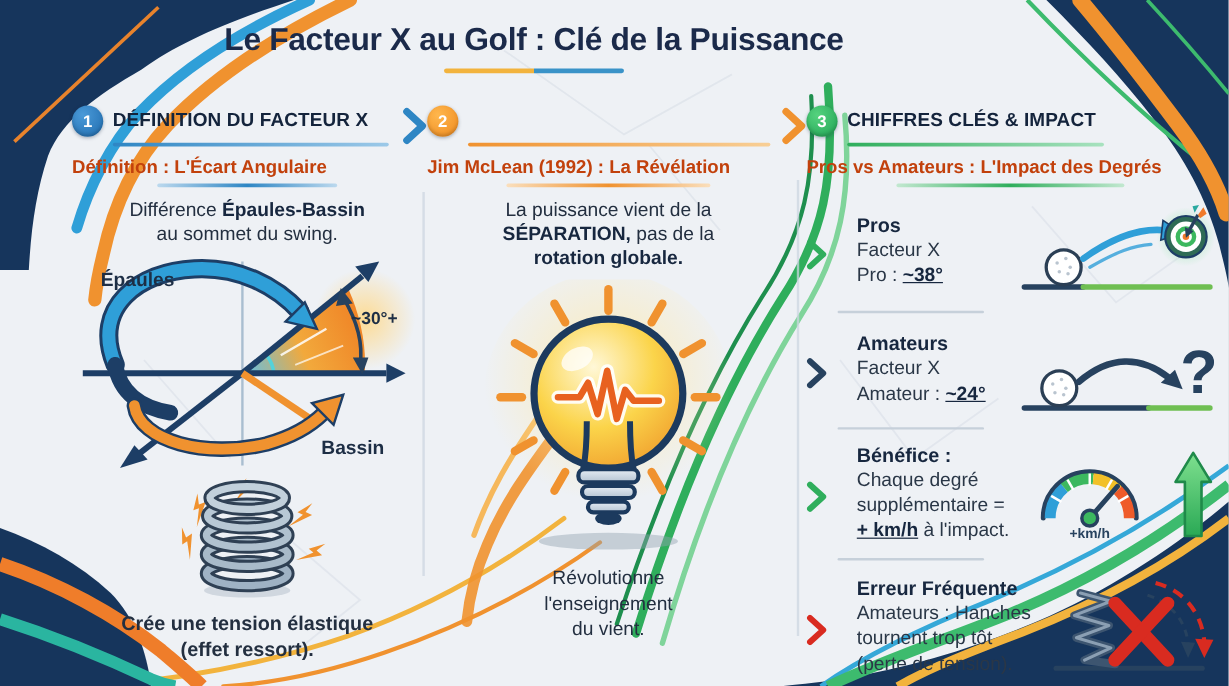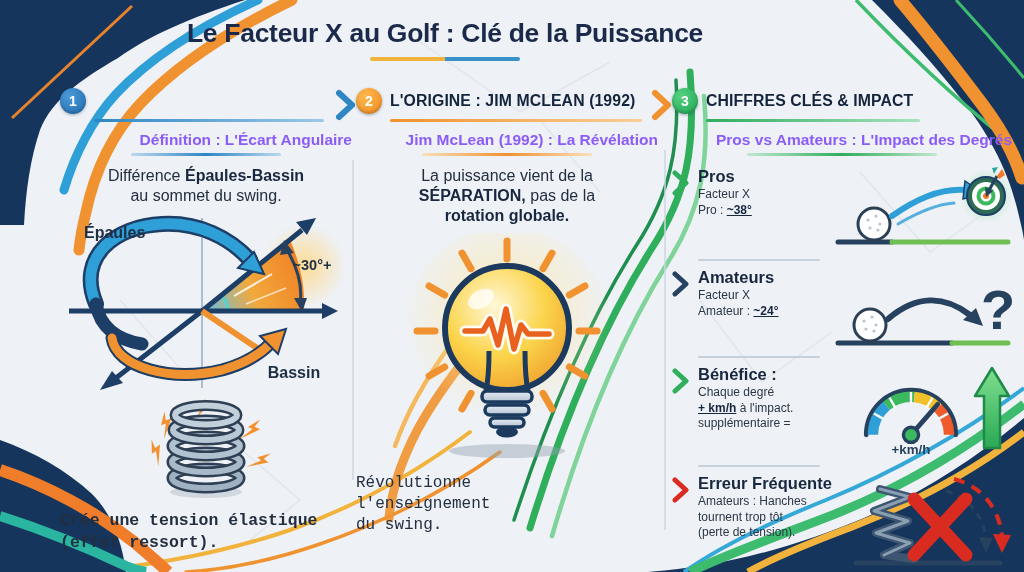--- a/index.html
+++ b/index.html
@@ -37,37 +37,37 @@
   }
   .badge-blue   { background:radial-gradient(circle at 35% 30%, #4a9ad8, #1f6bae); }
   .badge-orange { background:radial-gradient(circle at 35% 30%, #ffb74d, #ef8a1f); }
   .badge-green  { background:radial-gradient(circle at 35% 30%, #55d27e, #1fa354); }
   .col-header .label { font-size:15.8px; font-weight:800; color:#14243c; letter-spacing:.1px; white-space:nowrap; }
   .header-underline { height:3px; border-radius:2px; margin:5px 0 0 34px; }
   .hul-blue   { width:230px; background:linear-gradient(to right,#2e86c4,#9cc9e8); }
   .hul-orange { width:252px; background:linear-gradient(to right,#f0922f,#f8cf96); }
   .hul-green  { width:214px; background:linear-gradient(to right,#2fae5c,#a8e2bf); }
 
-  .subhead { text-align:right; font-size:15.5px; font-weight:700; color:#8b5cf6; margin-top:9px; white-space:nowrap; }
+  .subhead { text-align:left; font-size:15.5px; font-weight:700; color:#c2410c; margin-top:9px; white-space:nowrap; }
   .subhead-underline { height:2.5px; border-radius:2px; margin:4px auto 0 auto; }
   .sul-blue   { width:150px; background:linear-gradient(to right,#bcd9ee,#2e86c4,#bcd9ee); }
   .sul-orange { width:170px; background:linear-gradient(to right,#fadfbd,#f0922f,#fadfbd); }
   .sul-green  { width:190px; background:linear-gradient(to right,#c2e8d0,#2fae5c,#c2e8d0); }
 
   .body-text { text-align:center; font-size:16px; line-height:1.28; color:#232f40; margin-top:10px; font-weight:500; }
   .body-text b { font-weight:700; color:#17273f; }
-  .footer-text { font-size:16px; line-height:1.3; color:#232f40; font-weight:600;font-family:Liberation Mono, monospace; }
+  .footer-text { text-align:center; font-size:16px; line-height:1.3; color:#232f40; font-weight:600; }
 
   
   #col3-rows { margin-top:10px; }
-  .krow { display:flex; align-items:flex-start; }
+  .krow { display:flex; align-items:center;gap:16px; }
   .krow .chev { flex:0 0 18px; margin-top:4px; }
   .krow .rtext { margin-left:8px; line-height:1.3; }
   .krow .rtext .rtitle { font-size:16.5px; font-weight:800; color:#17273f; white-space:nowrap; }
-  .krow .rtext .rline  { font-size:12px; font-weight:500; color:#2a3747; white-space:nowrap; }
+  .krow .rtext .rline  { font-size:16px; font-weight:500; color:#2a3747; white-space:nowrap; }
   .krow .rtext .rline b { font-weight:800; color:#17273f;text-decoration:underline; }
   .krow .illus { margin-left:auto; }
   .row-sep { height:2px; width:122px; background:#c6d0da; border-radius:1px; margin:5px 0 6px 26px; }
 
   .divider-v { position:absolute; width:1.5px; background:#ccd6e0; opacity:.75; }
 </style>
 </head>
 <body>
 
 <div id="canvas">
@@ -125,20 +125,21 @@
   <svg class="abs" style="left:334px; top:88px;" width="24" height="34" viewBox="0 0 24 34">
     <polyline points="5,5 18,17 5,29" fill="none" stroke="#2e86c4" stroke-width="6" stroke-linecap="round" stroke-linejoin="round"></polyline>
   </svg>
   <svg class="abs" style="left:650px; top:88px;" width="24" height="34" viewBox="0 0 24 34">
     <polyline points="5,5 18,17 5,29" fill="none" stroke="#f0922f" stroke-width="6" stroke-linecap="round" stroke-linejoin="round"></polyline>
   </svg>
 
   <div id="col1" class="col">
     <div class="col-header">
       <div class="num-badge badge-blue">1</div>
+      <div class="label">DÉFINITION DU FACTEUR X</div>
     </div>
     <div class="header-underline hul-blue"></div>
     <div class="subhead">Définition : L'Écart Angulaire</div>
     <div class="subhead-underline sul-blue"></div>
 
     <p class="body-text"><span>Différence </span><b>Épaules-Bassin</b><br><span>au sommet du swing.</span></p>
 
     <svg width="300" height="186" viewBox="0 0 300 186" style="margin:2px 0 0 -6px">
       <defs>
         <linearGradient id="wedgeGrad" x1="148" y1="103" x2="256" y2="55" gradientUnits="userSpaceOnUse">
@@ -216,21 +217,20 @@
           <ellipse cx="85" cy="19" rx="31" ry="9.5" stroke="#c2d0db" stroke-width="6"></ellipse>
       </g>
     </svg>
 
     <p class="footer-text" style="margin-top:10px; font-size:16.5px;"><span>Crée une tension élastique</span><br><span>(effet ressort).</span></p>
   </div>
 
   <div id="col2" class="col">
     <div class="col-header">
       <div class="num-badge badge-orange">2</div>
-      <div class="label">L'ORIGINE : JIM MCLEAN (1992)</div>
     </div>
     <div class="header-underline hul-orange"></div>
     <div class="subhead">Jim McLean (1992) : La Révélation</div>
     <div class="subhead-underline sul-orange"></div>
 
     <p class="body-text"><span>La puissance vient de la</span><br><b>SÉPARATION,</b><span> pas de la</span><br><b>rotation globale.</b></p>
 
     <svg width="220" height="232" viewBox="0 0 220 232" style="margin:6px auto 0 auto">
       <defs>
         <radialGradient id="bulbGlow" cx=".5" cy=".42" r=".5">
@@ -267,21 +267,21 @@
       <path d="M92,118 C92,136 91,148 89,158" stroke="#1c3a5e" stroke-width="5" fill="none"></path>
       <path d="M128,118 C128,136 129,148 131,158" stroke="#1c3a5e" stroke-width="5" fill="none"></path>
       <polyline points="68,98 86,98 93,86 101,112 109,76 117,116 124,92 131,101 152,101" fill="none" stroke="#ffffff" stroke-width="11" opacity=".9" stroke-linejoin="round" stroke-linecap="round"></polyline>
       <polyline points="68,98 86,98 93,86 101,112 109,76 117,116 124,92 131,101 152,101" fill="none" stroke="#e8611f" stroke-width="5.5" stroke-linejoin="round" stroke-linecap="round"></polyline>
       <rect x="85" y="158" width="50" height="11" rx="5" fill="url(#baseGrad)" stroke="#1c3a5e" stroke-width="3.5"></rect>
       <rect x="88" y="172" width="44" height="10" rx="5" fill="url(#baseGrad)" stroke="#1c3a5e" stroke-width="3.5"></rect>
       <rect x="93" y="185" width="34" height="9" rx="4.5" fill="url(#baseGrad)" stroke="#1c3a5e" stroke-width="3.5"></rect>
       <ellipse cx="110" cy="199" rx="11" ry="5.5" fill="#1c3a5e"></ellipse>
     </svg>
 
-    <p class="footer-text" style="margin-top:8px; font-weight:500;"><span>Révolutionne</span><br><span>l'enseignement</span><br><span>du swing.</span></p>
+    <p class="footer-text" style="margin-top:8px; font-weight:500;"><span>Révolutionne</span><br><span>l'enseignement</span><br><span>du vient.</span></p>
   </div>
 
   <div id="col3" class="col">
     <div class="col-header">
       <div class="num-badge badge-green">3</div>
       <div class="label">CHIFFRES CLÉS &amp; IMPACT</div>
     </div>
     <div class="header-underline hul-green"></div>
     <div class="subhead">Pros vs Amateurs : L'Impact des Degrés</div>
     <div class="subhead-underline sul-green"></div>
@@ -358,22 +358,22 @@
       </div>
       <div class="row-sep"></div>
 
       <div class="krow">
         <svg class="chev" width="18" height="26" viewBox="0 0 18 26">
             <polyline points="3,3 14,13 3,23" fill="none" stroke="#2fae5c" stroke-width="5" stroke-linecap="round" stroke-linejoin="round"></polyline>
           </svg>
         <div class="rtext" style="width:146px">
           <div class="rtitle">Bénéfice :</div>
           <div class="rline">Chaque degré</div>
+          <div class="rline">supplémentaire =</div>
           <div class="rline"><b>+ km/h</b><span> à l'impact.</span></div>
-          <div class="rline">supplémentaire =</div>
         </div>
         <svg width="118" height="96" viewBox="0 0 124 96" style="margin-left:auto">
           <path d="M15,72 A47,47 0 0 1 109,72" stroke="#27425f" stroke-width="5" fill="none" stroke-linecap="round"></path>
           <path d="M22,72 A40,40 0 0 1 36.3,41.4" stroke="#2f9fd8" stroke-width="11" fill="none"></path>
           <path d="M36.3,41.4 A40,40 0 0 1 65.5,32.2" stroke="#3cb85f" stroke-width="11" fill="none"></path>
           <path d="M65.5,32.2 A40,40 0 0 1 90.3,43.7" stroke="#f2c028" stroke-width="11" fill="none"></path>
           <path d="M90.3,43.7 A40,40 0 0 1 102,72" stroke="#ef5b2a" stroke-width="11" fill="none"></path>
           <g stroke="#ffffff" stroke-width="2.5">
             <line x1="33.4" y1="55.5" x2="23" y2="49.5"></line>
               <line x1="45.5" y1="43.4" x2="39.5" y2="33"></line>

